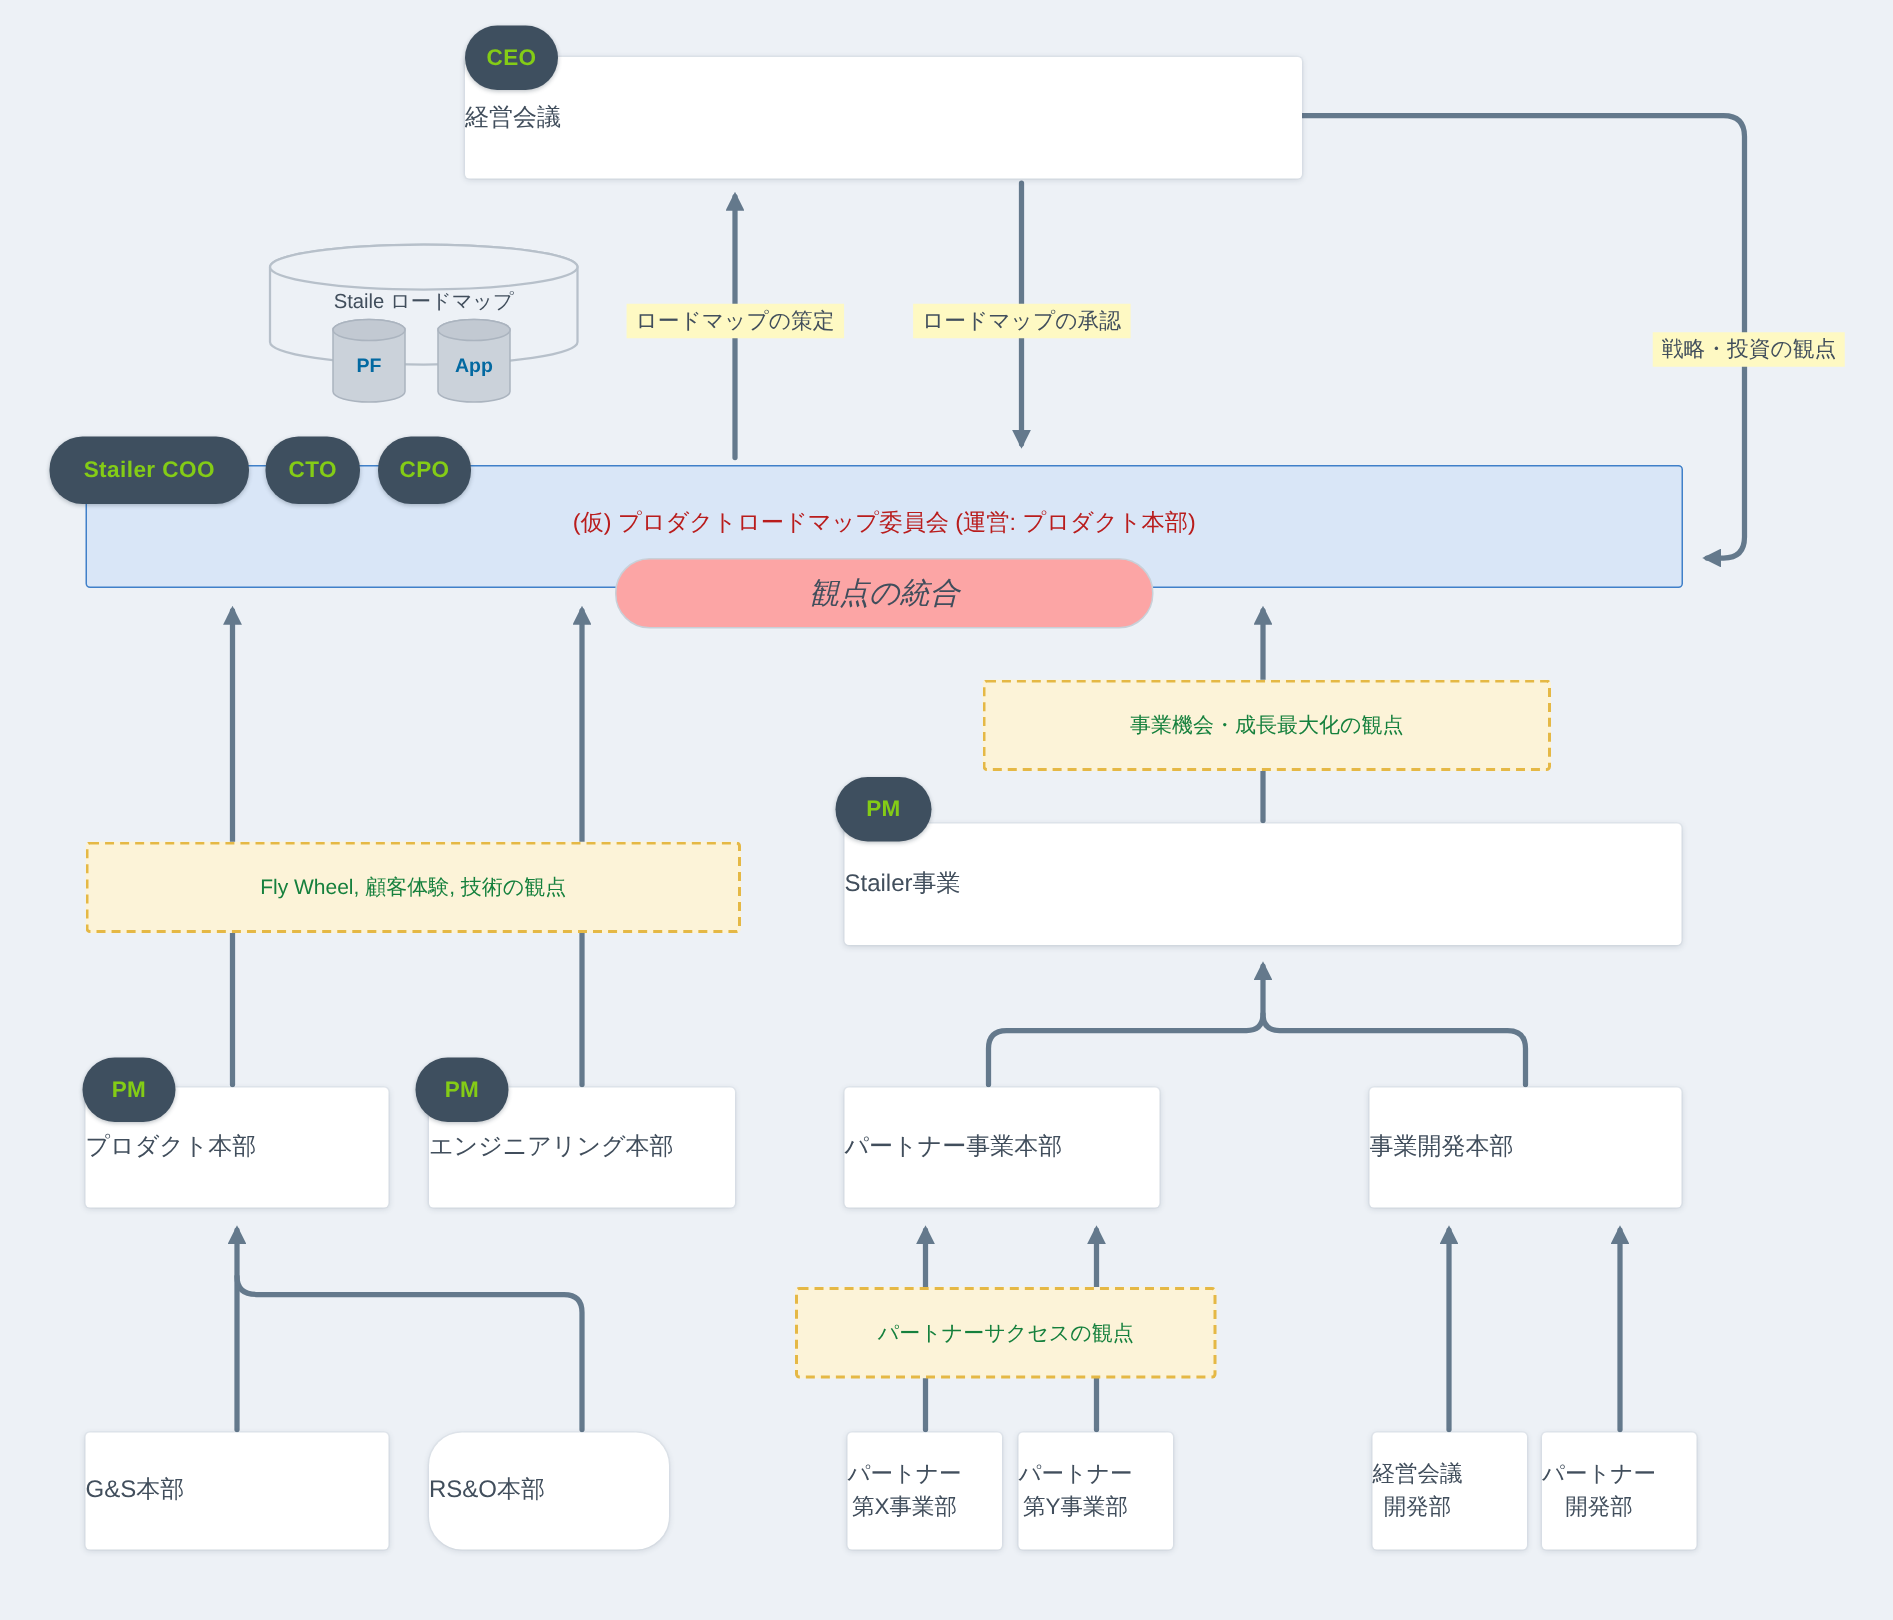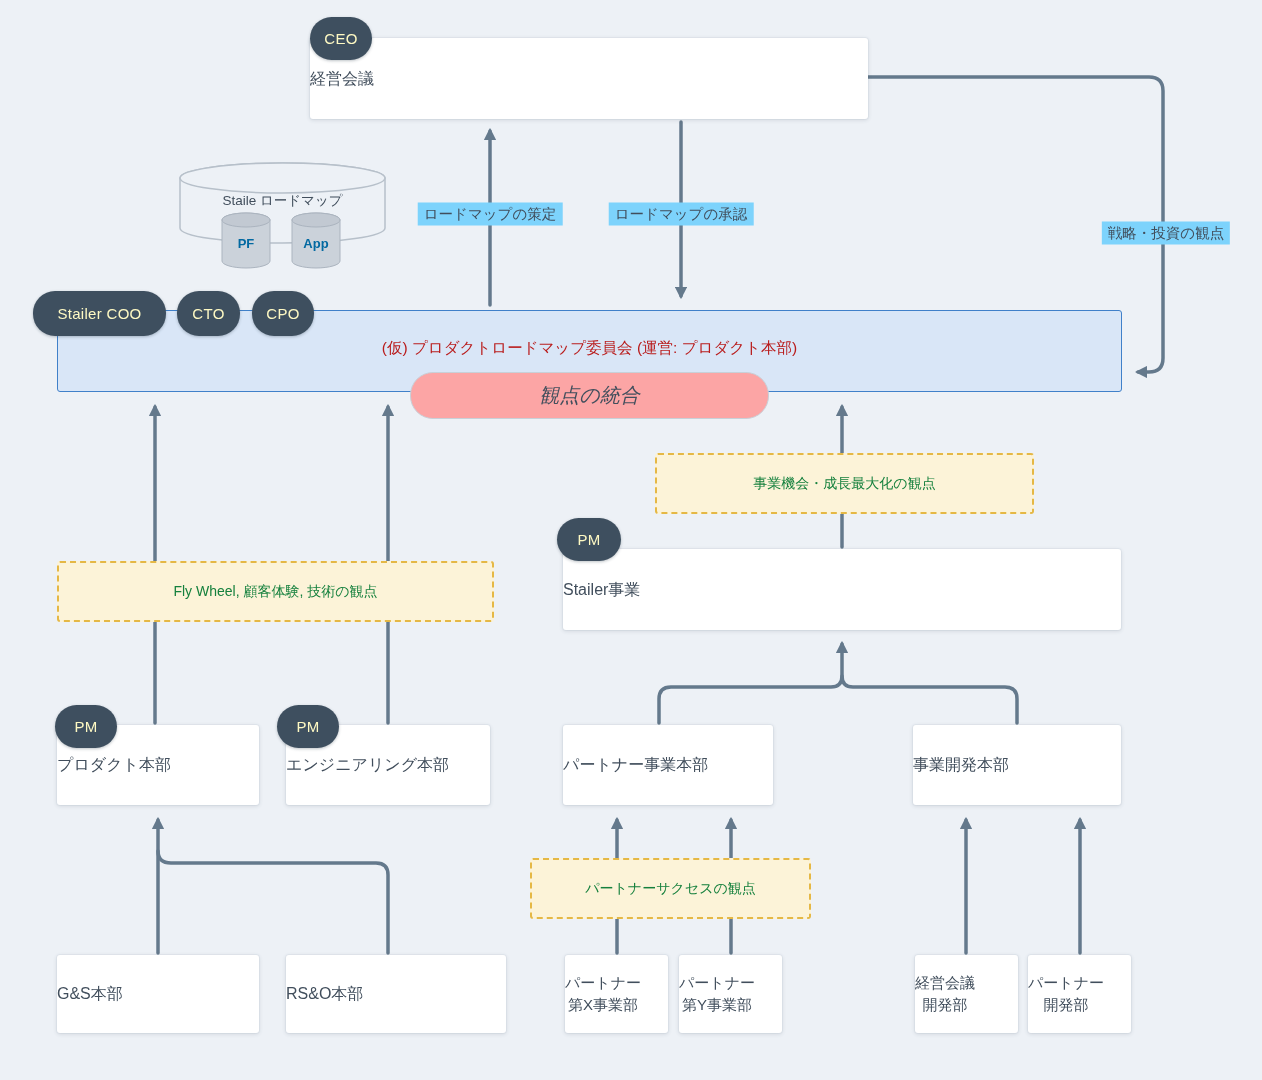--- a/index.html
+++ b/index.html
@@ -9,43 +9,43 @@
   }
   .layer{position:absolute;left:0;top:0;width:1262px;height:1080px;}
   .node{
     position:absolute;background:#FFFFFF;border-radius:3px;
     box-shadow:0 1px 4px rgba(50,70,90,.16),0 0 0 1px rgba(50,70,90,.04);
     display:flex;align-items:center;justify-content:flex-start;
     font-size:16px;color:#414E5C;text-align:center;white-space:pre-line;line-height:1.5;
   }
   .node.small{font-size:15px;}
   .badge{
-    position:absolute;background:#3E4F5F;color:#fef9c3;border-radius:22px;
+    position:absolute;background:#3E4F5F;color:#84cc16;border-radius:22px;
     display:flex;align-items:center;justify-content:center;
-    font-weight:normal;font-size:15px;letter-spacing:.3px;
+    font-weight:bold;font-size:15px;letter-spacing:.3px;
     box-shadow:0 1px 3px rgba(40,55,70,.3);z-index:6;
   }
   .committee{
     position:absolute;background:#D9E6F7;border:1.5px solid #4080C9;border-radius:3px;z-index:3;
   }
   .committee-title{
     position:absolute;left:0;right:0;top:27px;text-align:center;
     font-size:15.5px;color:#b91c1c;
   }
   .pill{
     position:absolute;background:#fca5a5;border:1.5px solid #C8D0D8;border-radius:23px;
     display:flex;align-items:center;justify-content:center;font-size:20px;color:#414E5C;z-index:5;font-style:italic;
   }
   .note{
     position:absolute;background:#FCF3D8;border:2px dashed #E5B845;border-radius:3px;
     display:flex;align-items:center;justify-content:center;
     font-size:14px;color:#15803d;z-index:4;text-align:center;
   }
   .edge-label{
-    position:absolute;background:#7dd3fc;padding:2px 6px;font-size:14.5px;color:#414E5C;
+    position:absolute;background:#fef9c3;padding:2px 6px;font-size:14.5px;color:#414E5C;
     white-space:nowrap;z-index:2;transform:translate(-50%,-50%);
   }
   .cyl-label{position:absolute;text-align:center;font-size:13.5px;color:#414E5C;z-index:2;}
   .cyl-sub-label{
     position:absolute;display:flex;align-items:center;justify-content:center;
     font-size:13px;font-weight:bold;color:#0369a1;z-index:2;
   }
 </style>
 </head>
 <body>
@@ -131,21 +131,21 @@
   <div class="node" style="left:563px;top:725px;width:210px;height:80px;">
     <span>パートナー事業本部</span>
   </div>
   <div class="node" style="left:913px;top:725px;width:208px;height:80px;">
     <span>事業開発本部</span>
   </div>
 
   <div class="node" style="left:57px;top:955px;width:202px;height:78px;">
     <span>G&amp;S本部</span>
   </div>
-  <div class="node" style="left:286px;top:955px;width:220px;height:78px;">
+  <div class="node" style="left:286px;top:955px;width:160px;height:78px;border-radius:22px;">
     <span>RS&amp;O本部</span>
   </div>
   <div class="node small" style="left:565px;top:955px;width:103px;height:78px;">
     <span>パートナー
 第X事業部</span>
   </div>
   <div class="node small" style="left:679px;top:955px;width:103px;height:78px;">
     <span>パートナー
 第Y事業部</span>
   </div>

